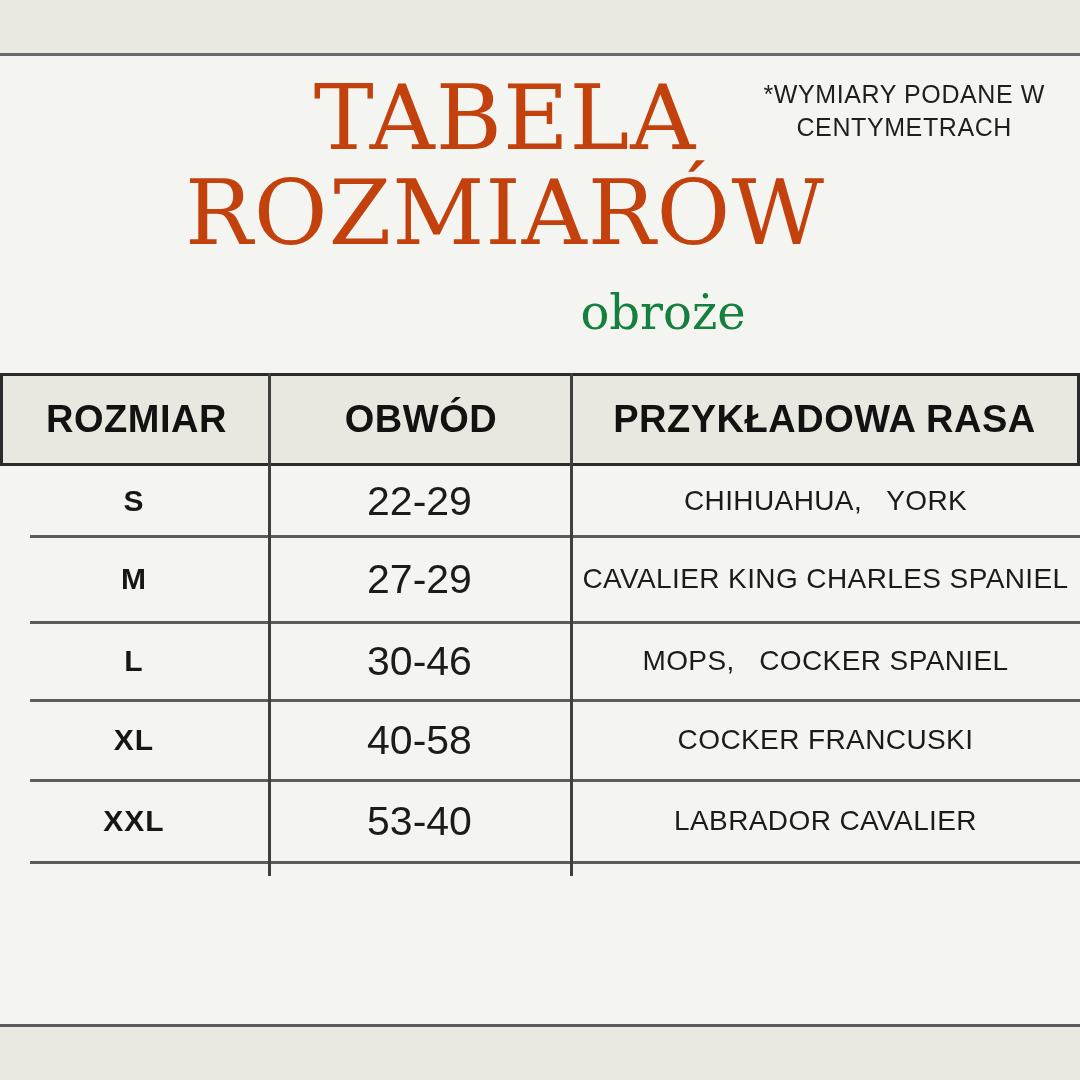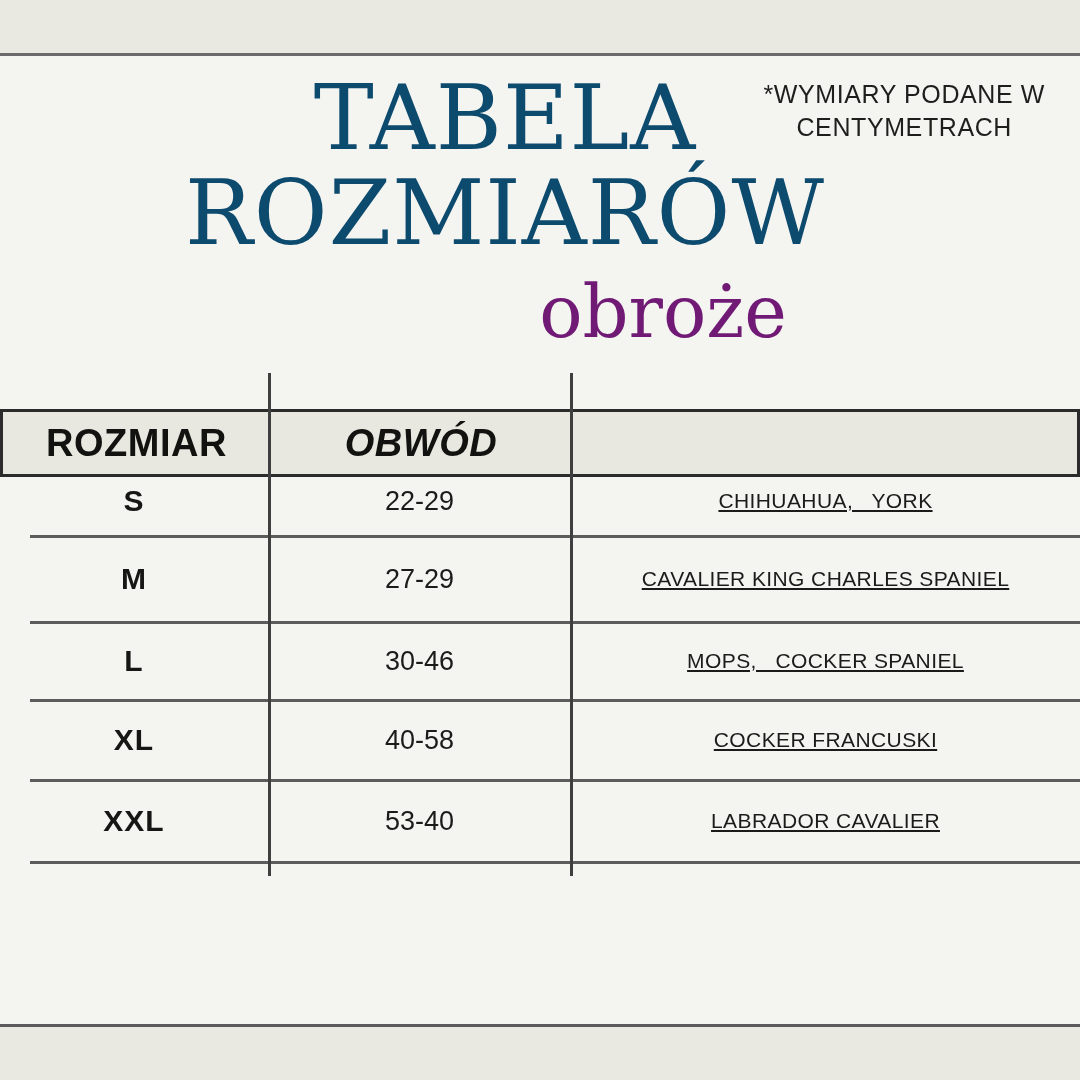--- a/index.html
+++ b/index.html
@@ -25,69 +25,68 @@
     color:#1e1e1c;
   }
 
   
   .title{
     position:absolute;top:70px;left:145px;width:720px;
     margin:0;text-align:center;
     font-family:"DejaVu Serif", serif;
     font-weight:500;
     font-size:90px;line-height:95px;
-    color:#0c4a6e;
+    color:#c2410c;
     letter-spacing:1px;
   }
   .title .title-line{display:block;}
 
   
   .subtitle{
     position:absolute;top:272px;left:463px;width:400px;
     text-align:center;
     font-family:"DejaVu Serif", serif;
     font-weight:400;
-    font-size:72px;line-height:80px;
-    color:#701a75;
+    font-size:48px;line-height:80px;
+    color:#15803d;
   }
 
   
   .thead{
     position:absolute;top:373px;left:0;
-    width:1080px;height:68px;
+    width:1080px;height:93px;
     box-sizing:border-box;
     background:#e8e8e0;
     border:3px solid #2b2b2b;
     display:flex;
-    margin-top:36px;
   }
   .th{
     display:flex;flex-direction:column;
     align-items:center;justify-content:center;
     font-weight:bold;
     font-size:38px;line-height:45px;
     letter-spacing:0.5px;
     color:#121210;
   }
   .th1{width:267px;}
-  .th2{width:302px;font-style:italic;}
+  .th2{width:302px;}
   .th3{flex:1;}
 
   
   .tbody{position:absolute;top:466px;left:0;width:1080px;}
   .trow{position:relative;display:flex;align-items:center;width:1080px;}
   .r0{height:70px;}
   .r1{height:86px;}
   .r2{height:78px;}
   .r3{height:80px;}
   .r4{height:82px;}
   .td{display:flex;align-items:center;justify-content:center;}
   .c1{width:268px;font-weight:bold;font-size:30px;letter-spacing:1px;color:#161614;}
-  .c2{width:303px;font-size:27px;font-weight:400;color:#1b1b19;}
-  .c3{flex:1;font-size:21px;font-weight:400;letter-spacing:0.4px;color:#1b1b19;white-space:pre;text-decoration:underline;}
+  .c2{width:303px;font-size:41px;font-weight:400;color:#1b1b19;}
+  .c3{flex:1;font-size:28px;font-weight:400;letter-spacing:0.4px;color:#1b1b19;white-space:pre;}
   .hline{
     position:absolute;bottom:-2px;left:30px;right:0;
     height:3px;background:#5c5c5c;
   }
 
   
   .vline{position:absolute;top:373px;height:503px;width:3px;background:#3f3f3f;}
   .v1{left:268px;}
   .v2{left:570px;}
 </style>
@@ -108,20 +107,21 @@
     <span class="title-line">ROZMIARÓW</span>
   </h1>
 
   <div class="subtitle">obroże</div>
 
   <div class="thead">
     <div class="th th1">ROZMIAR</div>
     <div class="th th2">
       <span>OBWÓD</span>
     </div>
+    <div class="th th3">PRZYKŁADOWA RASA</div>
   </div>
 
   <div class="tbody">
 
     <div class="trow r0">
       <div class="td c1">S</div>
       <div class="td c2">22-29</div>
       <div class="td c3">CHIHUAHUA,   YORK</div>
       <div class="hline"></div>
     </div>

